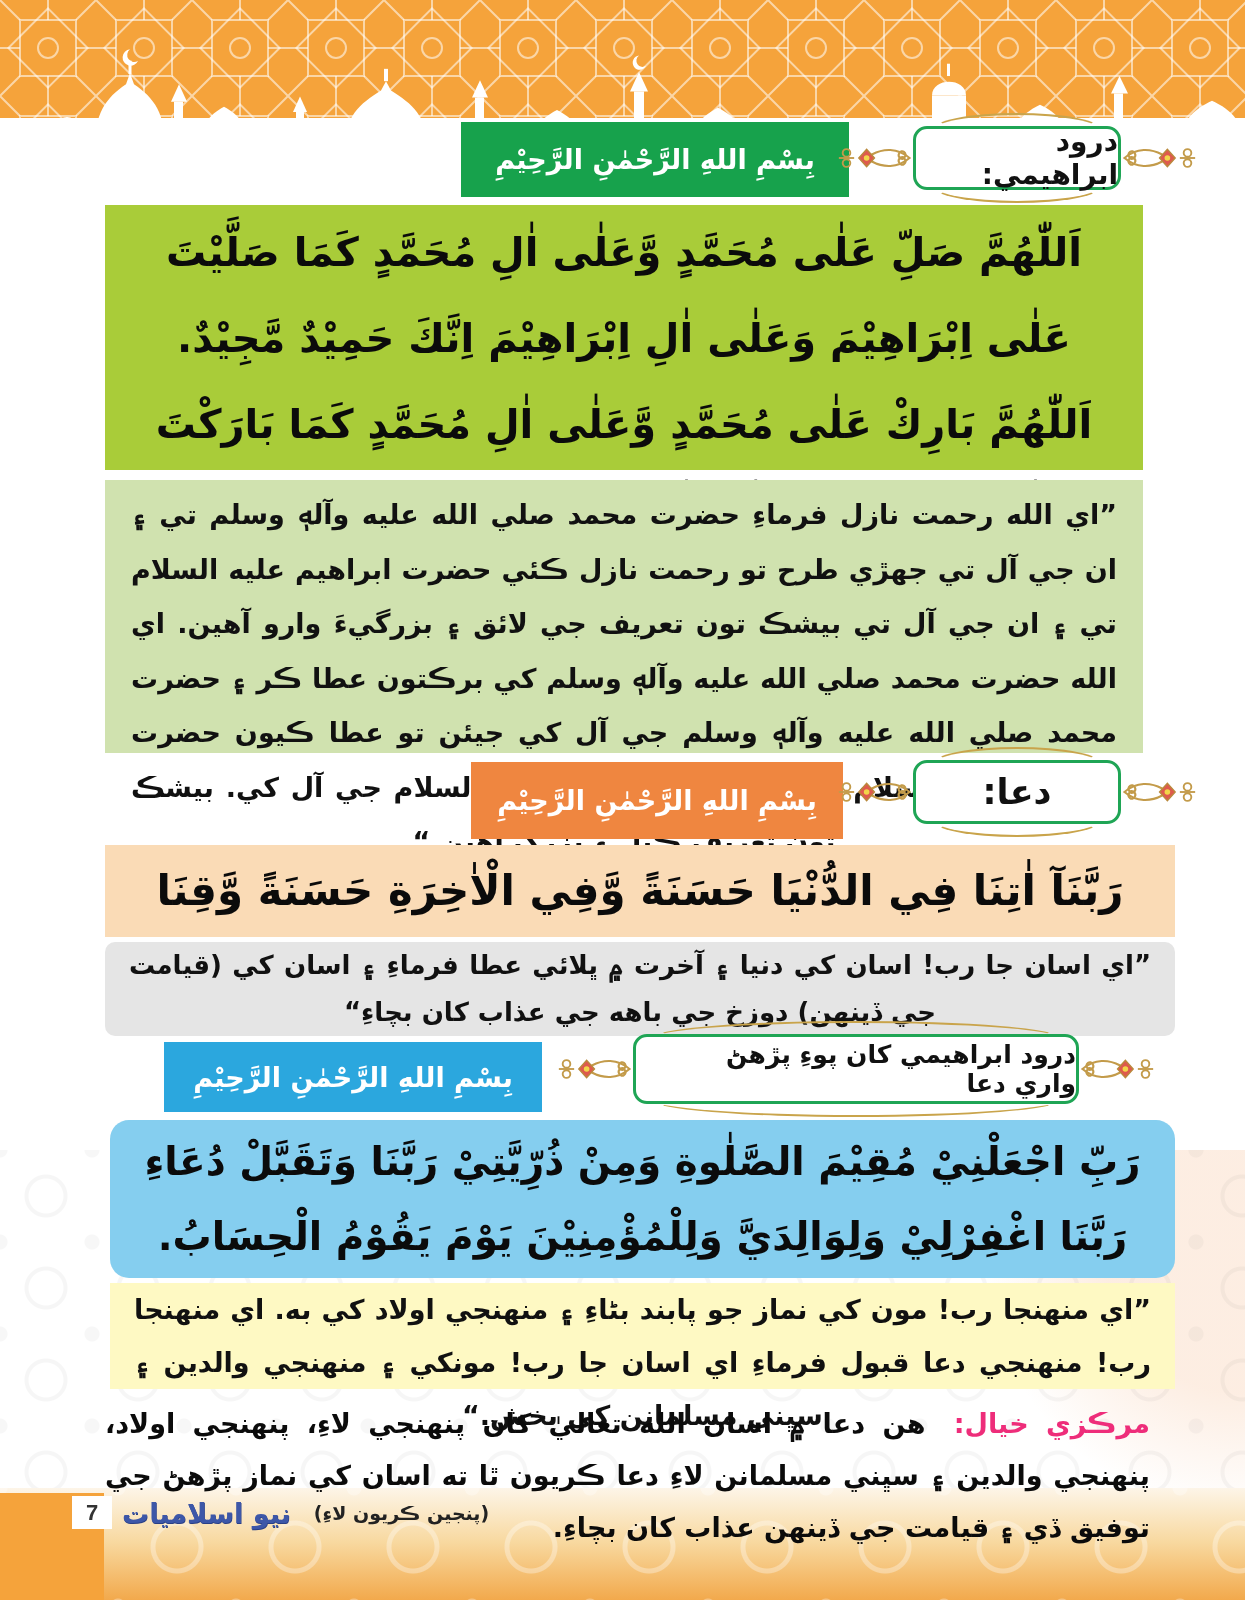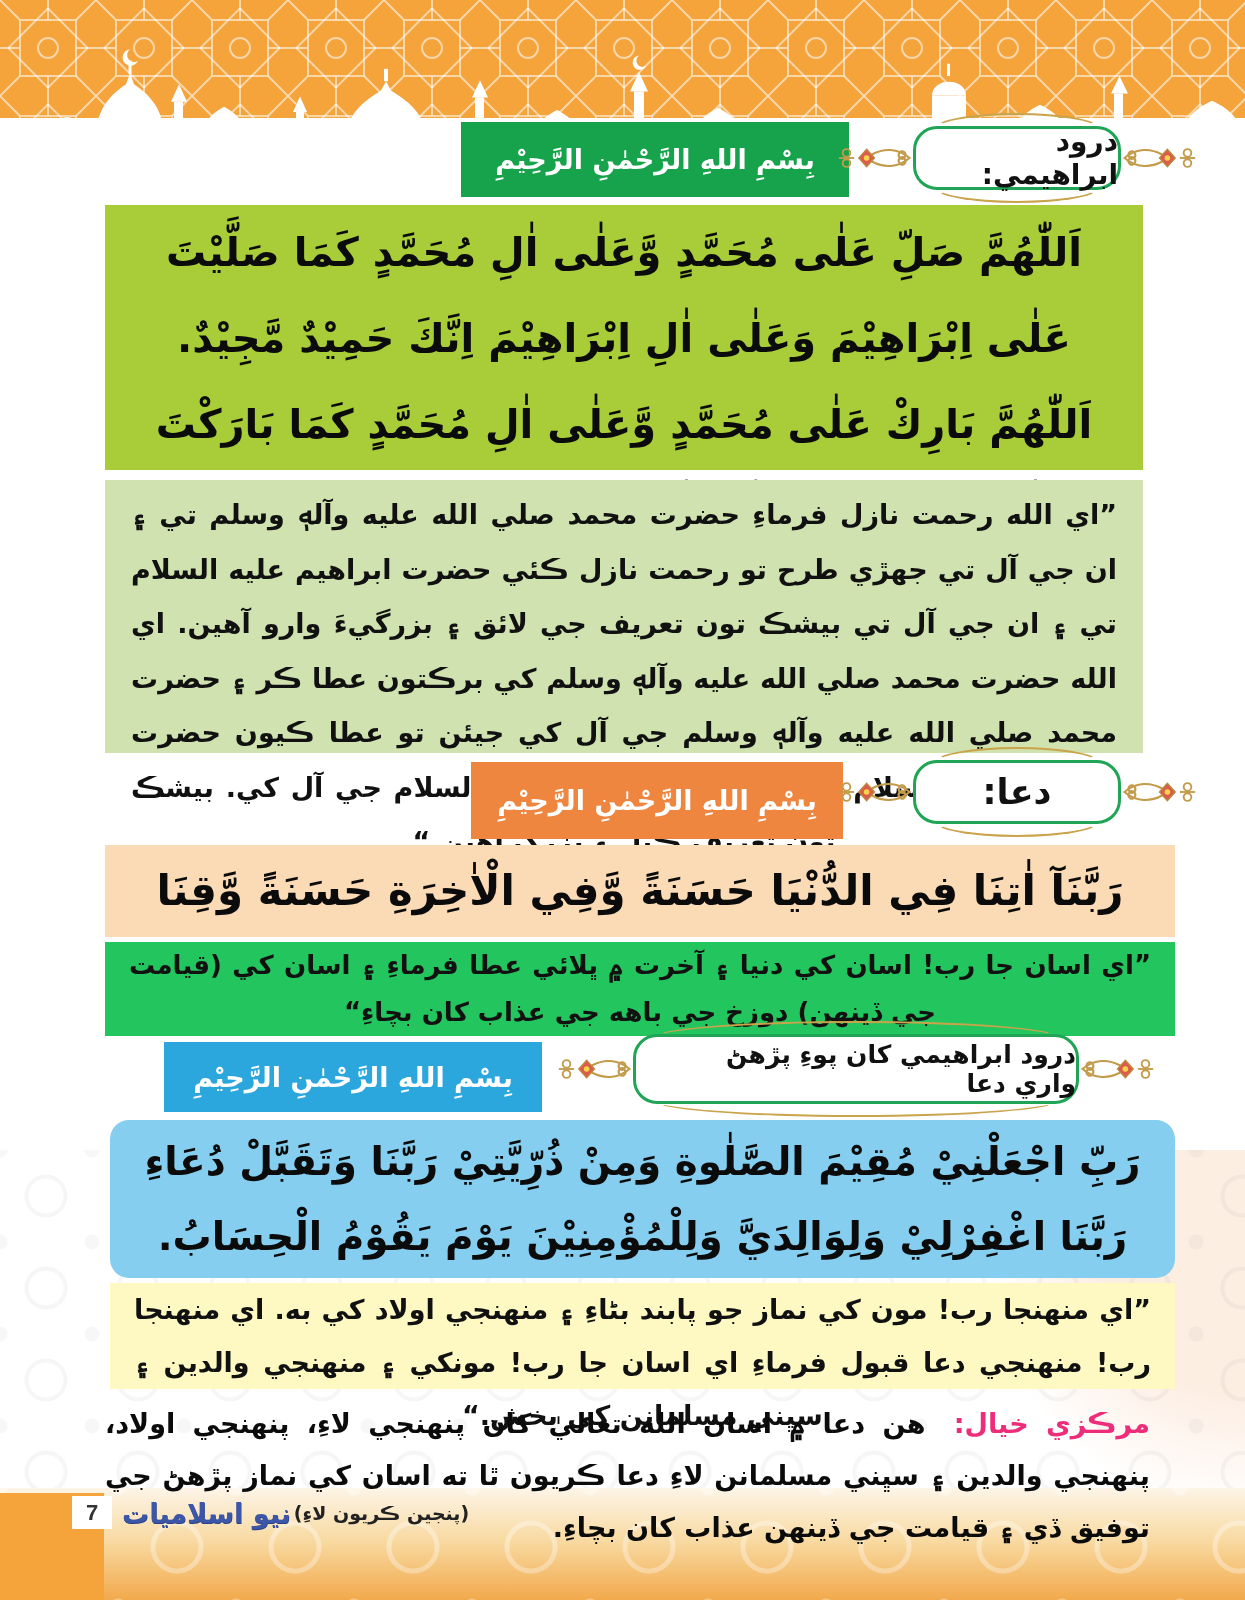--- a/index.html
+++ b/index.html
@@ -28,21 +28,21 @@
     letter-spacing:0px; direction:rtl;margin-left:24px;
   }
   .bm-green  { left:437px; top:122px;  width:388px; height:75px; background:#17A24C; }
   .bm-orange { left:447px; top:762px;  width:372px; height:77px; background:#EF8640; }
   .bm-blue   { left:140px; top:1042px; width:378px; height:70px; background:#2BA7DE; }
 
   
   .label-wrap { display:flex; align-items:center; z-index:4; }
   .label-box {
     position:relative;
-    background:#fff; border:3px solid #1FA555; border-radius:24px;
+    background:#fff; border:3px solid #1FA555; border-radius:14px;
     display:flex; align-items:center; justify-content:center;
     font-weight:bold; color:#111; direction:rtl;
   }
   .arc { position:absolute; left:16px; right:16px; height:34px; border:2px solid #C9A44B; border-radius:50%; z-index:-1; }
   .arc-top    { top:-16px;   border-color:#C9A44B transparent transparent transparent; }
   .arc-bottom { bottom:-16px; border-color:transparent transparent #C9A44B transparent; }
   .flourish { width:56px; height:40px; flex:none; }
   .flourish.mirror { transform:scaleX(-1); }
   .leafdot { width:17px; height:26px; flex:none; margin:0 2px; }
 
@@ -65,22 +65,22 @@
     left:105px; top:480px; width:1038px; height:273px;
     background:#D0E2AF; font-size:27px; line-height:54.5px;
     font-weight:700; text-align:justify; text-align-last:center; padding:8px 26px;
   }
   .ar-dua {
     left:105px; top:845px; width:1070px; height:92px;
     background:#FADBB6; font-size:42px; line-height:92px;
   }
   .tr-dua {
     left:105px; top:942px; width:1070px; height:94px;
-    background:#22c55e; font-size:26px; line-height:47px;
-    font-weight:700; text-align:justify; text-align-last:center; padding:0 24px;
+    background:#e5e5e5; font-size:26px; line-height:47px;
+    font-weight:700; text-align:justify; text-align-last:center; padding:0 24px;border-radius:10px;
   }
   .ar-after {
     left:110px; top:1120px; width:1065px; height:158px;
     background:#85CEEF; font-size:39px; line-height:75px; padding-top:4px;border-radius:19px;
   }
   .tr-after {
     left:110px; top:1283px; width:1065px; height:106px;
     background:#fef9c3; font-size:27px; line-height:53px;
     font-weight:700; text-align:justify; text-align-last:center; padding:0 24px;
   }
@@ -116,21 +116,21 @@
   }
   .footer-corner { left:0; top:1493px; width:104px; height:107px; background:#F5A33B; z-index:2; }
   .page-num-box {
     left:72px; top:1496px; width:40px; height:33px; background:#fff; z-index:3;
     display:flex; align-items:center; justify-content:center;
     font-size:22px; font-weight:bold; color:#333;
     font-family:"Liberation Sans", sans-serif;
   }
   .footer-title-row {
     left:122px; top:1494px; height:38px; z-index:3;
-    display:flex; direction:ltr; align-items:center; gap:3px;
+    display:flex; direction:ltr; align-items:center; gap:23px;
   }
   .book-title {
     direction:rtl; font-size:27px; font-weight:bold; color:#3D57A8;
     text-shadow:0.5px 0.5px 0 #2a3f85;
   }
   .book-subtitle { direction:rtl; font-size:19px; font-weight:bold; color:#222; }
 </style>
 </head>
 <body>
 

